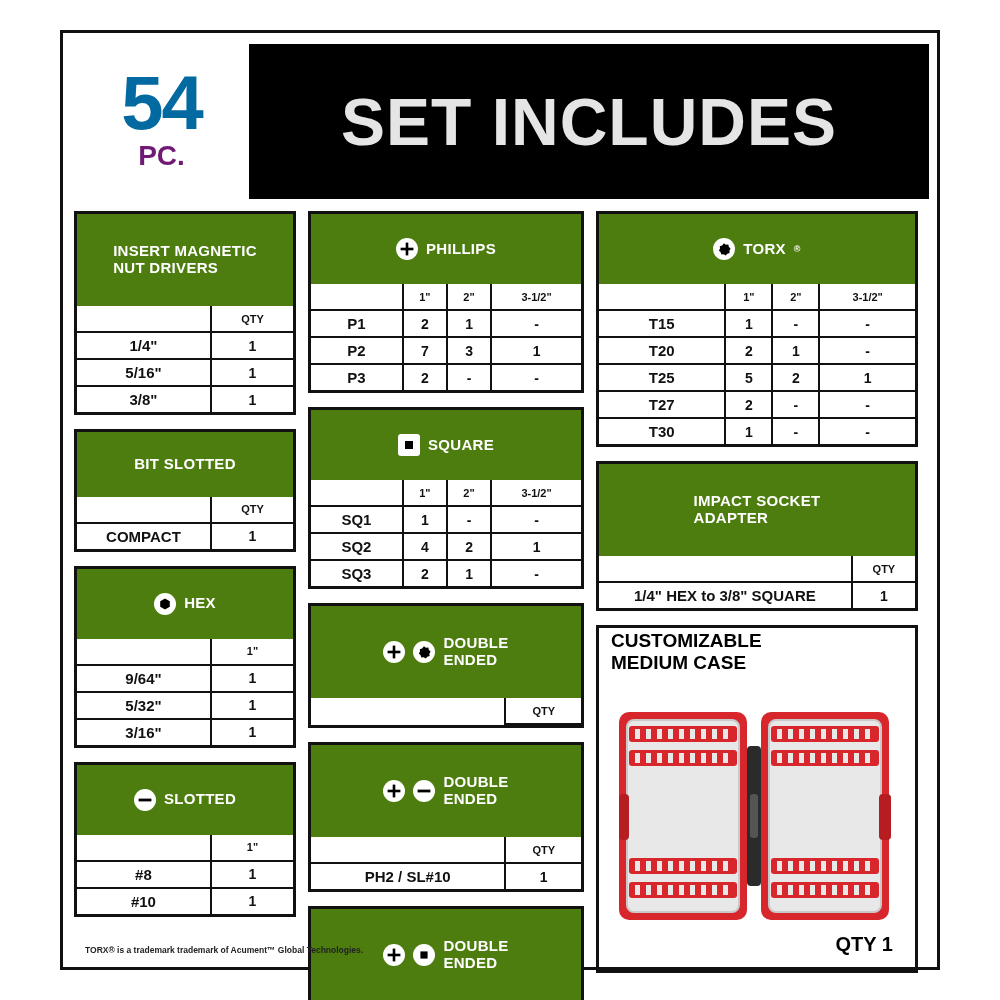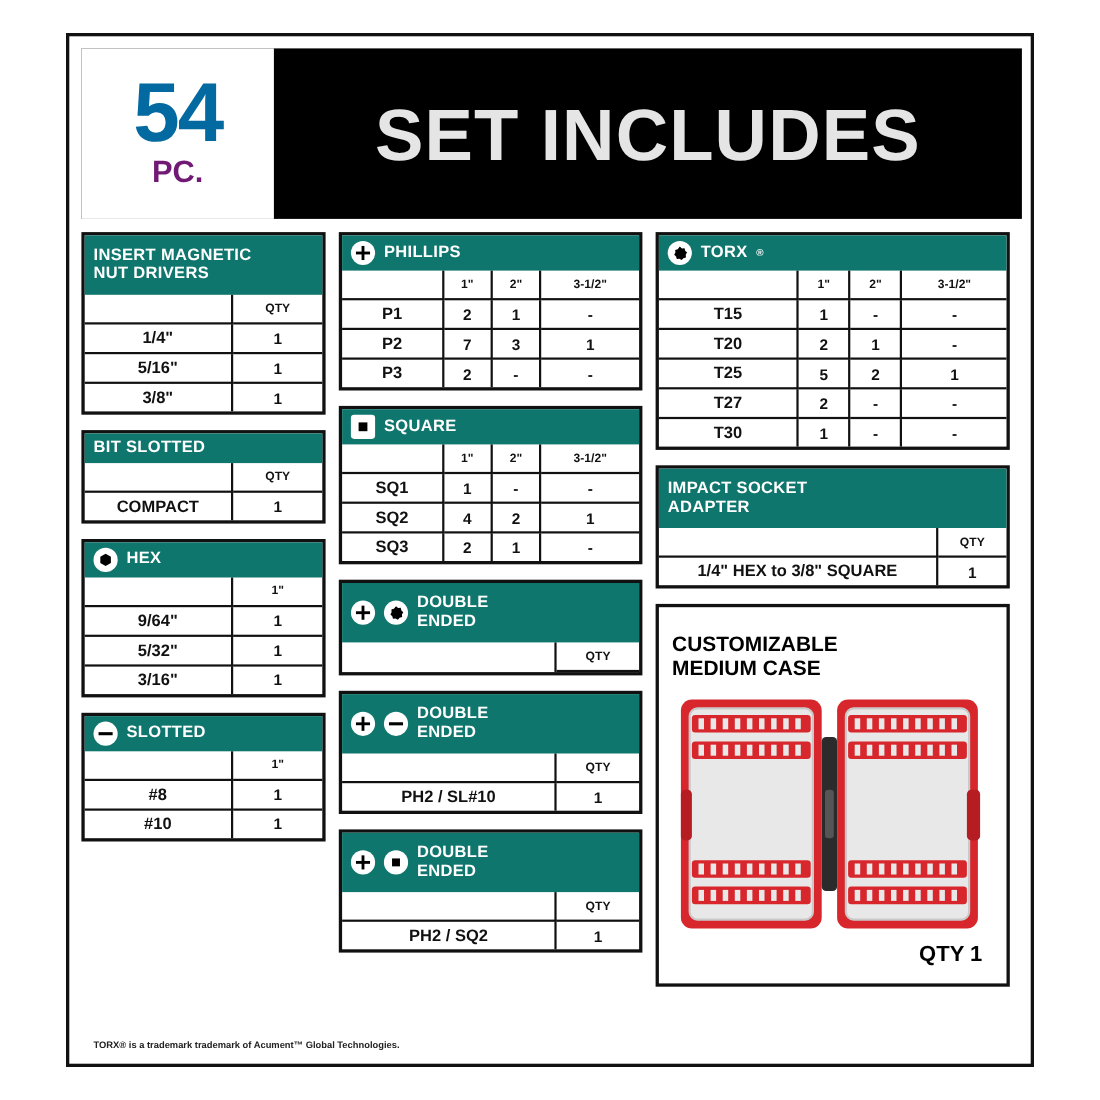--- a/index.html
+++ b/index.html
@@ -41,23 +41,23 @@
   
   .cols{position:absolute;left:11px;top:178px;right:11px;bottom:40px;}
   .col{position:absolute;top:0;}
   .col1{left:0;width:222px;}
   .col2{left:234px;width:276px;}
   .col3{left:522px;width:322px;}
 
   
   .block{border:3px solid #111;box-sizing:border-box;margin-bottom:14px;background:#fff;}
   .bhead{
-    background:#0f766e;color:#fff;font-weight:bold;
+    background:#4d7c0f;color:#fff;font-weight:bold;
     display:flex;align-items:center;gap:8px;
-    padding:5px 8px;font-size:15px;letter-spacing:0.3px;line-height:1.12;
+    padding:24px 8px;font-size:15px;letter-spacing:0.3px;line-height:1.12;justify-content:center;
   }
   .bhead.tall{min-height:44px;}
   .bhead .txt{white-space:pre-line;}
   .icn{
     width:22px;height:22px;border-radius:50%;background:#fff;flex:0 0 auto;
     display:inline-flex;align-items:center;justify-content:center;position:relative;
   }
   .icn svg{display:block;}
   .icn.sq{border-radius:3px;}
   table{border-collapse:collapse;width:100%;font-size:14px;}
@@ -66,21 +66,21 @@
     padding:4px 2px;height:26px;box-sizing:border-box;color:#111;
   }
   table tr td:first-child, table tr th:first-child{border-left:none;}
   table tr td:last-child, table tr th:last-child{border-right:none;}
   table tr:last-child td{border-bottom:none;}
   .qtyhdr{font-size:11px;}
   .unit{font-size:11px;}
   .lbl{font-size:15px;}
 
   
-  .casebox{border:3px solid #111;box-sizing:border-box;padding:24px 12px;height:348px;position:relative;}
+  .casebox{border:3px solid #111;box-sizing:border-box;padding:2px 12px;height:348px;position:relative;}
   .casetitle{font-size:19px;font-weight:bold;line-height:1.15;white-space:pre-line;}
   .caseqty{position:absolute;right:22px;bottom:14px;font-size:20px;font-weight:bold;}
   .caseimg{position:absolute;left:14px;top:78px;width:294px;height:220px;}
 
   .footnote{
     position:absolute;left:22px;bottom:12px;font-size:8.5px;color:#222;font-weight:bold;
   }
   .sup{font-size:9px;vertical-align:super;}
 </style>
 </head>

